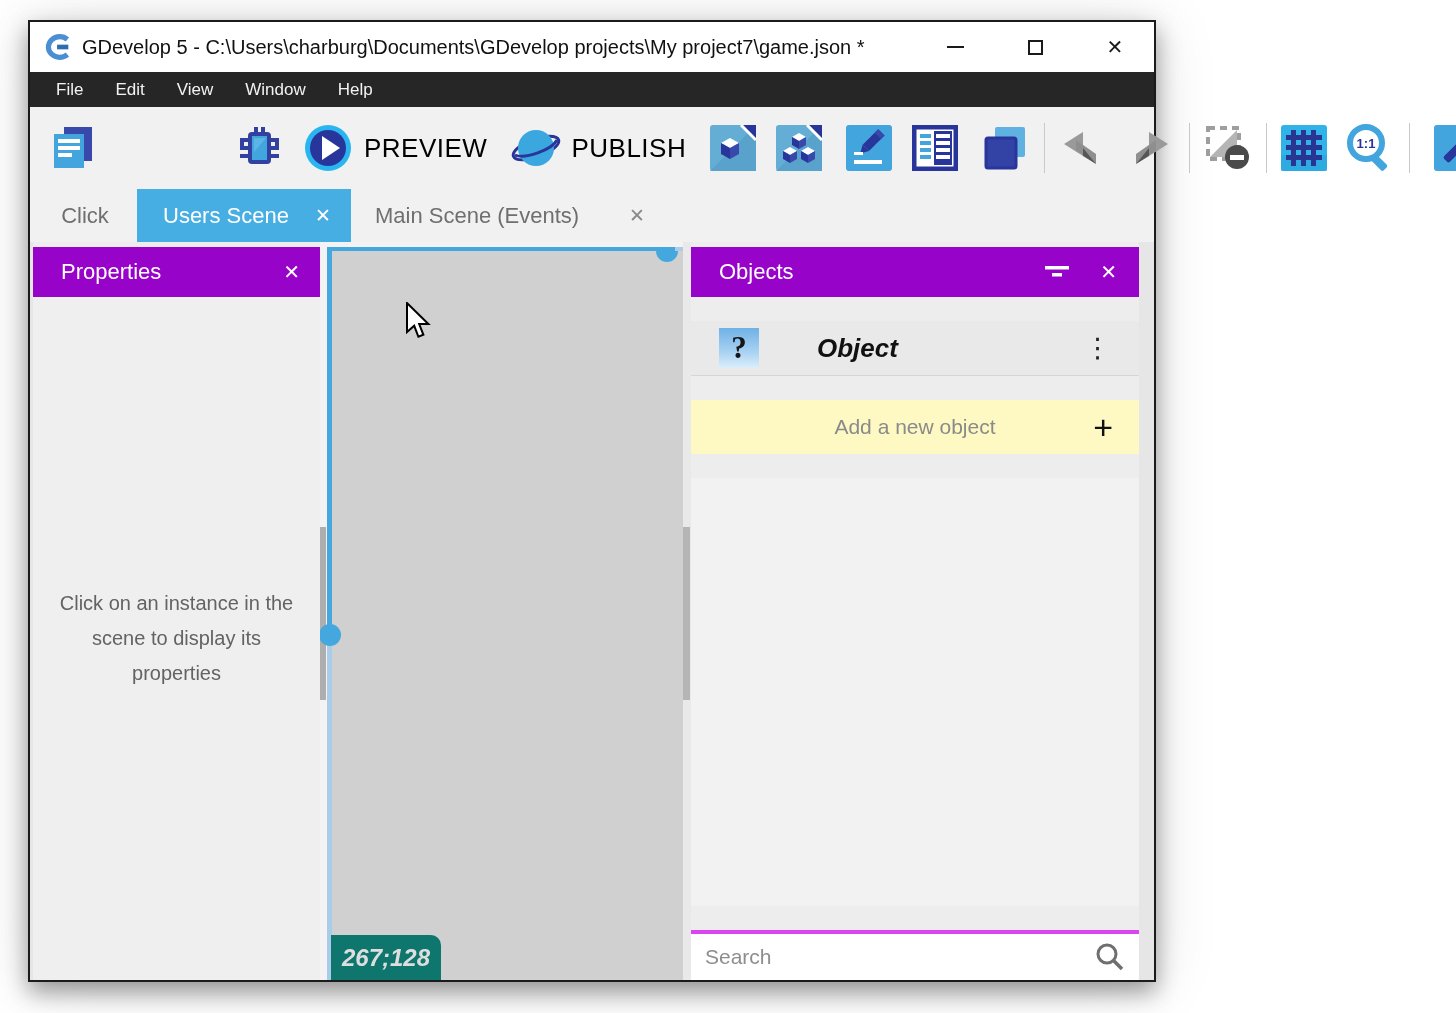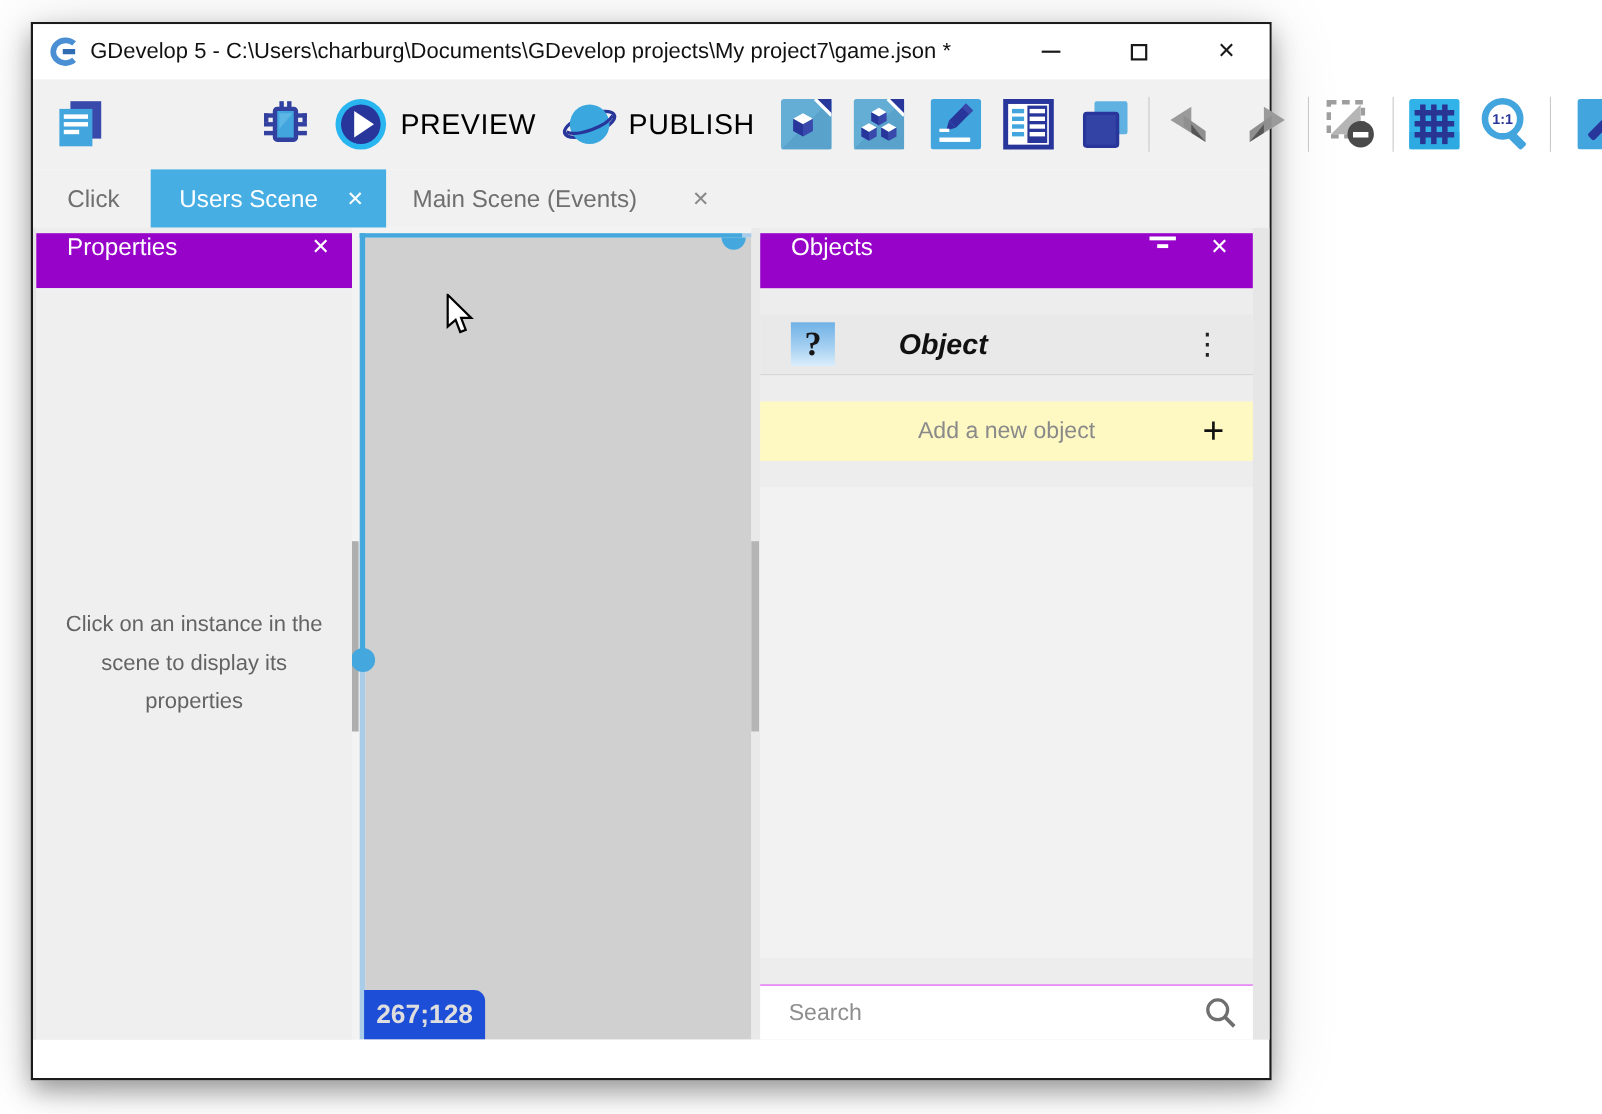--- a/index.html
+++ b/index.html
@@ -45,65 +45,65 @@
   .tab-events .tab-close { color:#8a8a8a; }
 
   
   .content { display:flex; height:738px; background:#ededed; }
 
   .left-gap { width:3px; background:#e6e6e6; flex:none; }
   .right-gap { width:15px; background:#e6e6e6; flex:none; }
 
   
   .props-panel { width:287px; flex:none; display:flex; flex-direction:column; padding-top:5px; background:#ededed; }
-  .panel-header { height:50px; background:#9803ca; color:#ffffff; display:flex; align-items:flex-start;
+  .panel-header { height:50px; background:#9803ca; color:#ffffff; display:flex; align-items:center;
                   font-size:22px; flex:none; }
   .panel-header .ph-title { margin-left:28px; }
   .panel-close { margin-right:20px; font-size:20px; color:#fff; }
   .props-body { flex:1; background:#efefef; display:flex; align-items:center; justify-content:center; }
   .props-msg { width:256px; text-align:center; font-size:20px; line-height:1.75; color:#636363; }
 
   
   .canvas-region { flex:1; position:relative; background:#f3f3f3; overflow:hidden; }
   .canvas-surface { position:absolute; left:12px; top:9px; right:8px; bottom:0; background:#d0d0d0; }
   .scroll-left-thumb { position:absolute; left:0; top:285px; width:6px; height:173px; background:#aeaeae; }
   .border-left-solid { position:absolute; left:7px; top:5px; width:5px; height:388px; background:#44a8de; }
   .border-left-faded { position:absolute; left:7px; top:393px; width:5px; bottom:0; background:#a9cde8; }
   .border-top-solid  { position:absolute; left:7px; top:5px; width:348px; height:4px; background:#44a8de; }
   .border-top-faded  { position:absolute; left:355px; top:5px; width:283px; height:4px; background:#a9cde8; }
   .handle-top { position:absolute; left:336px; top:9px; width:22px; height:11px;
                 background:#44a8de; border-radius:0 0 11px 11px; }
   .handle-left { position:absolute; left:-1px; top:382px; width:22px; height:22px;
                  background:#44a8de; border-radius:50%; }
   .scroll-right-track { position:absolute; right:0; top:0; width:8px; bottom:0; background:#e9e9e9; }
   .scroll-right-thumb { position:absolute; right:1px; top:285px; width:7px; height:173px; background:#b5b5b5; }
-  .coord-badge { position:absolute; left:11px; bottom:0; width:110px; height:45px; background:#1d4ed8;
+  .coord-badge { position:absolute; left:11px; bottom:0; width:110px; height:45px; background:#0f766e;
                  color:#dedede; font-size:24px; font-weight:600; display:flex; align-items:center;
-                 justify-content:center; border-top-right-radius:10px; }
+                 justify-content:center; border-top-right-radius:10px;font-style:italic; }
   .scene-cursor { position:absolute; left:85px; top:60px; }
 
   
   .objects-panel { width:448px; flex:none; display:flex; flex-direction:column; padding-top:5px; background:#ededed;gap:24px; }
   .filter-icon { margin-left:auto; margin-right:30px; display:flex; }
   .objects-panel .panel-close { margin-right:22px; }
   .object-row { height:55px; background:#e9e9e9; border-bottom:1px solid #d6d6d6;
                 display:flex; align-items:center; flex:none; }
   .qmark-icon { margin-left:28px; width:40px; height:40px;
                 background:linear-gradient(180deg,#6fb1e6 0%,#a9d2f2 60%,#dceefb 100%);
                 display:flex; align-items:center; justify-content:center;
                 font-family:"Liberation Serif", serif; font-weight:bold; font-size:31px; color:#161616; }
   .object-name { margin-left:58px; font-size:26px; font-weight:bold; font-style:italic; color:#111; }
   .kebab { margin-left:auto; margin-right:28px; font-size:27px; color:#222; line-height:1; }
   .add-row { position:relative; height:54px; display:flex; align-items:center; justify-content:center;
              background:#fef9c3; flex:none; }
   .add-label { font-size:21px; color:#8a8a8a; }
   .add-plus { position:absolute; right:26px; top:8px; font-size:34px; font-weight:300; color:#111; }
   .objects-filler { flex:1; background:#f2f2f2; }
-  .search-bar { height:50px; background:#ffffff; border-top:1px solid #d946ef; display:flex;
-                align-items:center; flex:none;padding-left:12px; }
+  .search-bar { height:50px; background:#ffffff; border-top:4px solid #d946ef; display:flex;
+                align-items:center; flex:none; }
   .search-input { flex:1; border:none; outline:none; background:transparent; font-size:21px;
                   color:#444; padding-left:14px; font-family:"Liberation Sans", sans-serif; }
   .search-input::placeholder { color:#8e8e8e; }
   .search-glass { margin-right:14px; display:flex; }
 </style>
 </head>
 <body>
 
 <div class="window">
 
@@ -119,20 +119,27 @@
         </div>
       <div class="win-btn">
           <div class="max-glyph"></div>
         </div>
       <div class="win-btn">
           <span class="close-glyph">✕</span>
         </div>
     </div>
   </div>
 
+  <div class="menubar">
+    <span class="menu-item">File</span>
+    <span class="menu-item">Edit</span>
+    <span class="menu-item">View</span>
+    <span class="menu-item">Window</span>
+    <span class="menu-item">Help</span>
+  </div>
 
   <div class="toolbar">
 
     <svg class="tbi" width="52" height="52" viewBox="0 0 52 52" style="margin-left:16px">
       <rect x="18" y="5" width="28" height="34" fill="#3949ab"></rect>
       <rect x="8" y="12" width="30" height="34" fill="#42a5dd"></rect>
       <rect x="12" y="17" width="22" height="4" fill="#fff"></rect>
       <rect x="12" y="24" width="22" height="4" fill="#fff"></rect>
       <rect x="12" y="31" width="14" height="4" fill="#fff"></rect>
     </svg>

